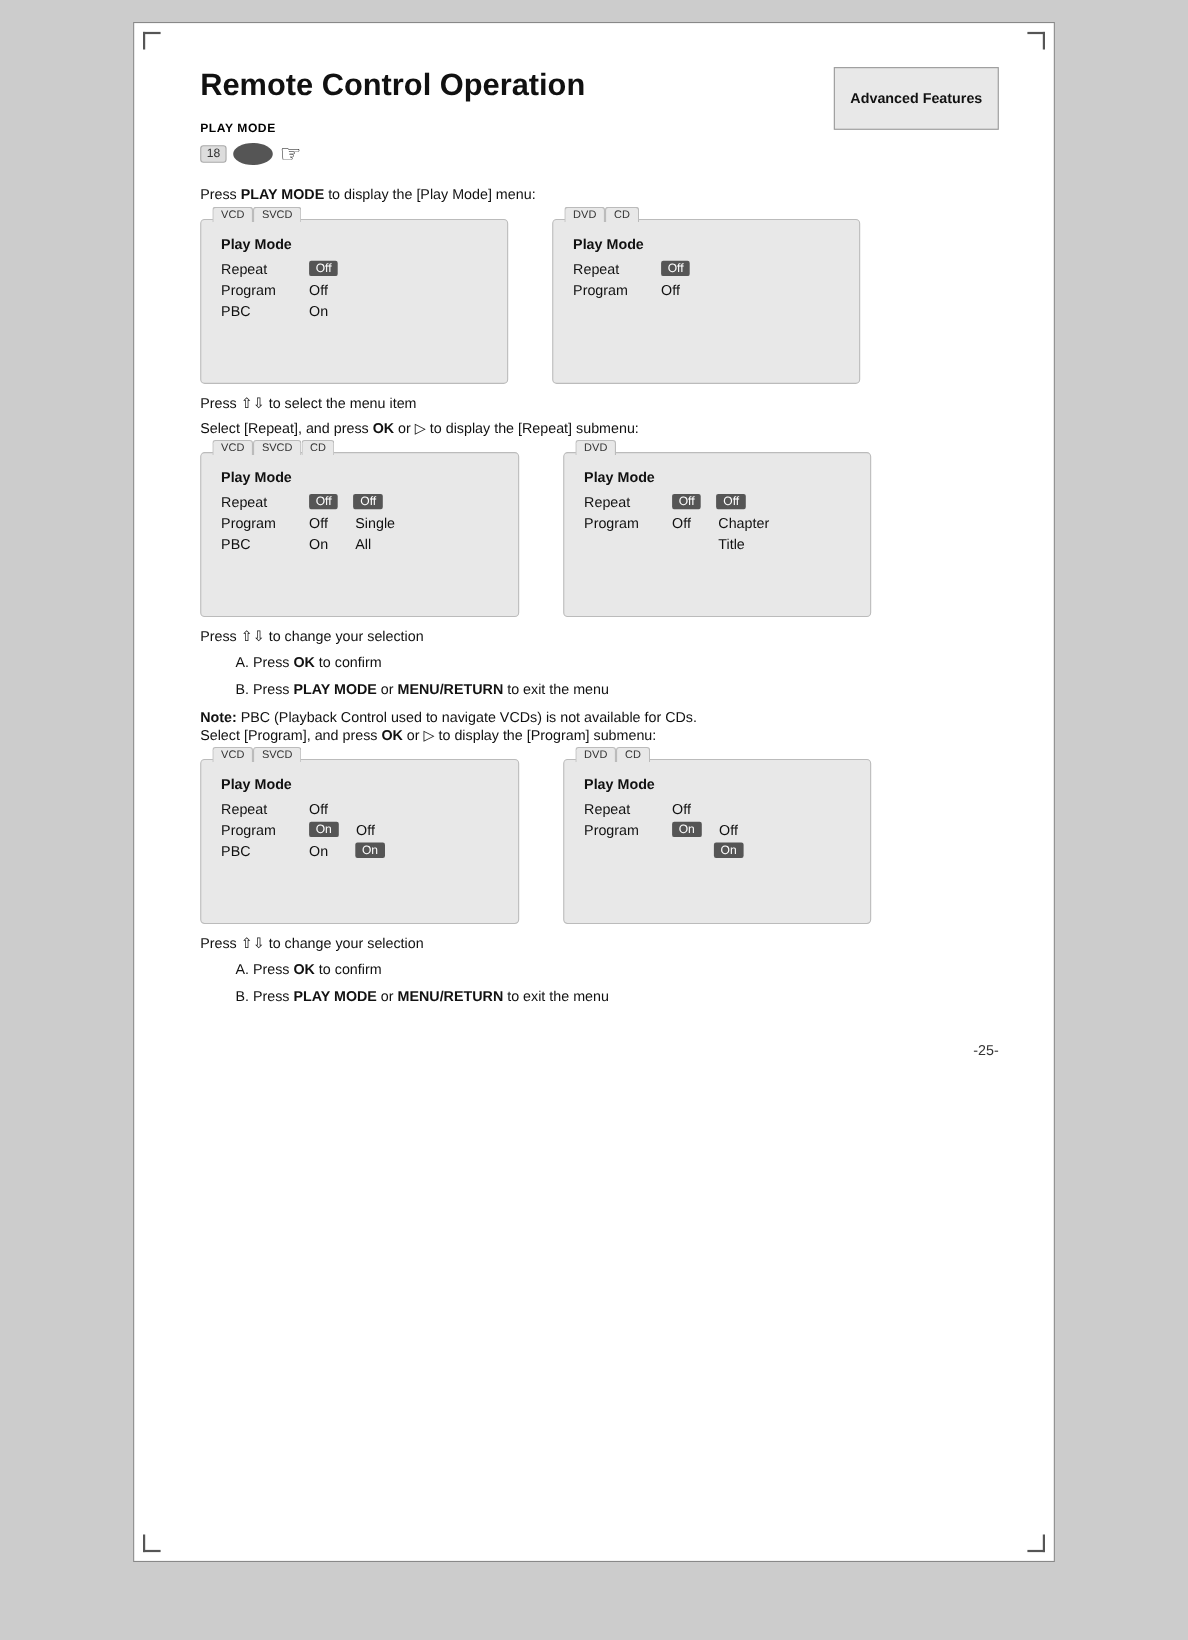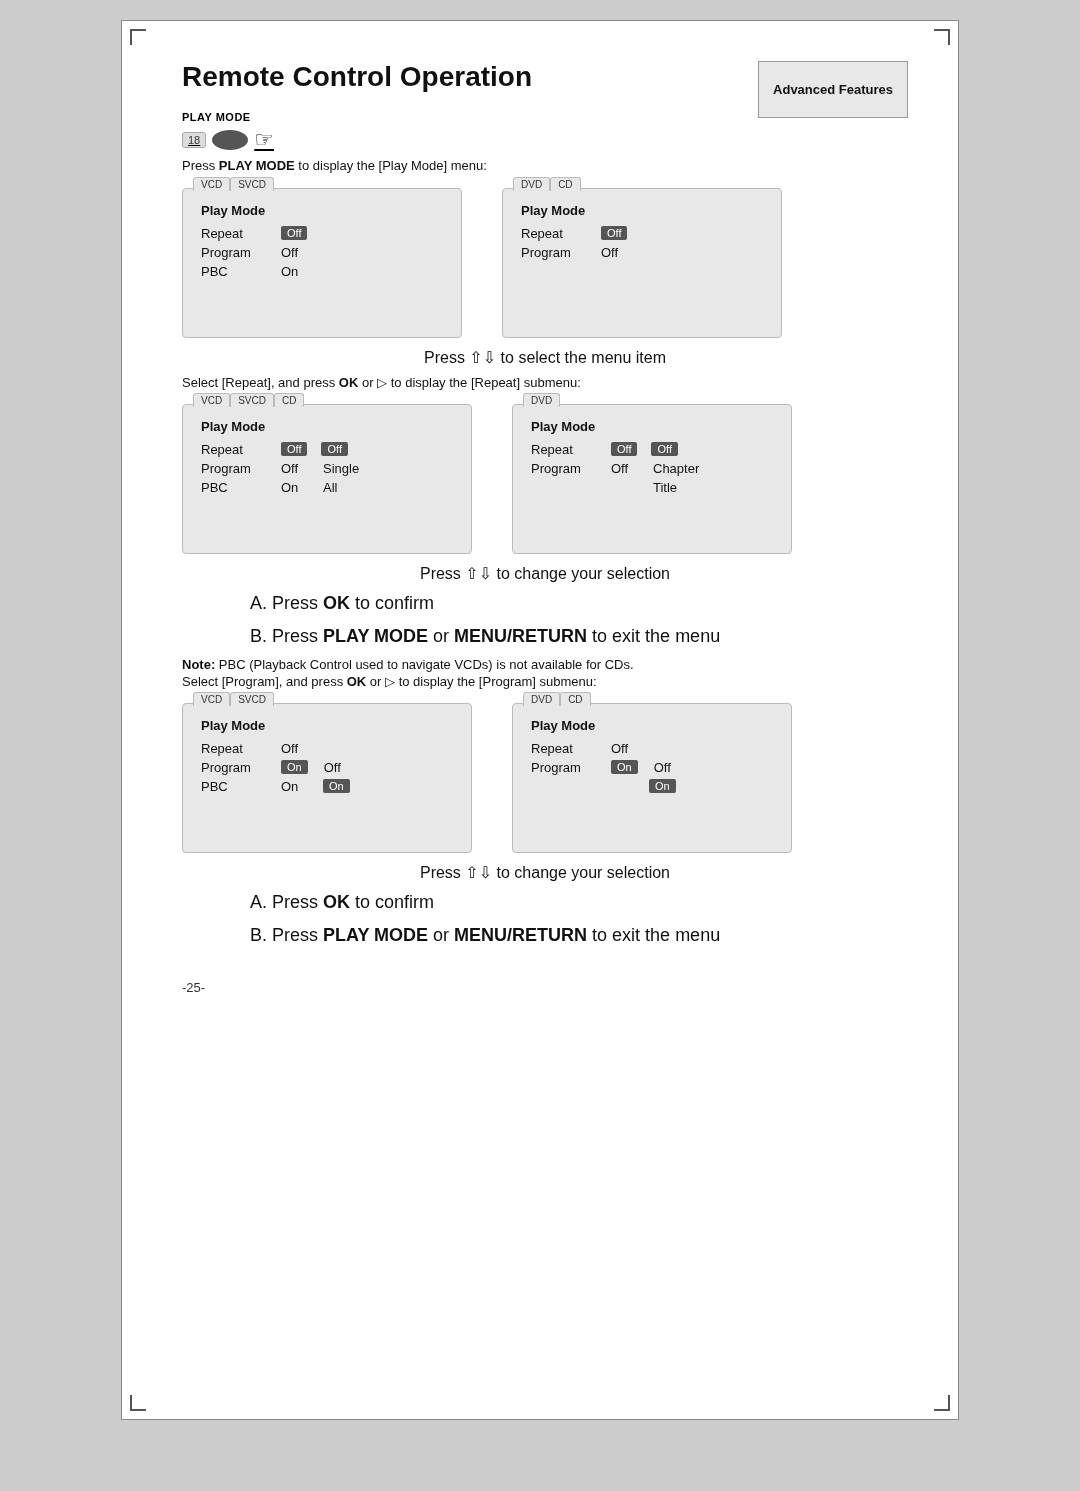--- a/index.html
+++ b/index.html
@@ -54,22 +54,21 @@
       font-size: 11px;
       font-weight: bold;
       letter-spacing: 0.5px;
       margin-top: 18px;
       margin-bottom: 4px;
     }
     .button-icon-row {
       display: flex;
       align-items: center;
       gap: 6px;
-      margin-bottom: 3px;
-      text-decoration: underline;
+      margin-bottom: 14px;
     }
     .num-badge {
       background: #ddd;
       border: 1px solid #aaa;
       border-radius: 3px;
       font-size: 11px;
       padding: 1px 5px;
       color: #333;
     }
     .oval-btn {
@@ -144,41 +143,40 @@
       font-size: 11px;
       padding: 1px 6px;
       border-radius: 2px;
       display: inline-block;
     }
     .plain-val {
       font-size: 13px;
       color: #111;
     }
     .center-text {
-      text-align: center;
-      font-size: 16px;
+      font-size: 13px;
       color: #111;
       margin: 8px 0 6px 0;
     }
     .sub-instructions {
-      font-size: 18px;
-      color: #111;
-      margin-left: 68px;
+      font-size: 13px;
+      color: #111;
+      margin-left: 32px;
       margin-bottom: 4px;
       line-height: 1.6;
     }
     .sub-instructions .bold { font-weight: bold; }
     .note-text {
       font-size: 13px;
       color: #111;
       margin-left: 0;
     }
     .note-text .bold { font-weight: bold; }
     .page-number {
-      text-align: left;
+      text-align: right;
       font-size: 13px;
       margin-top: 30px;
       color: #333;
     }
   </style>
 </head>
 <body>
 
 <div class="page">
   <div class="corner tl"></div>

